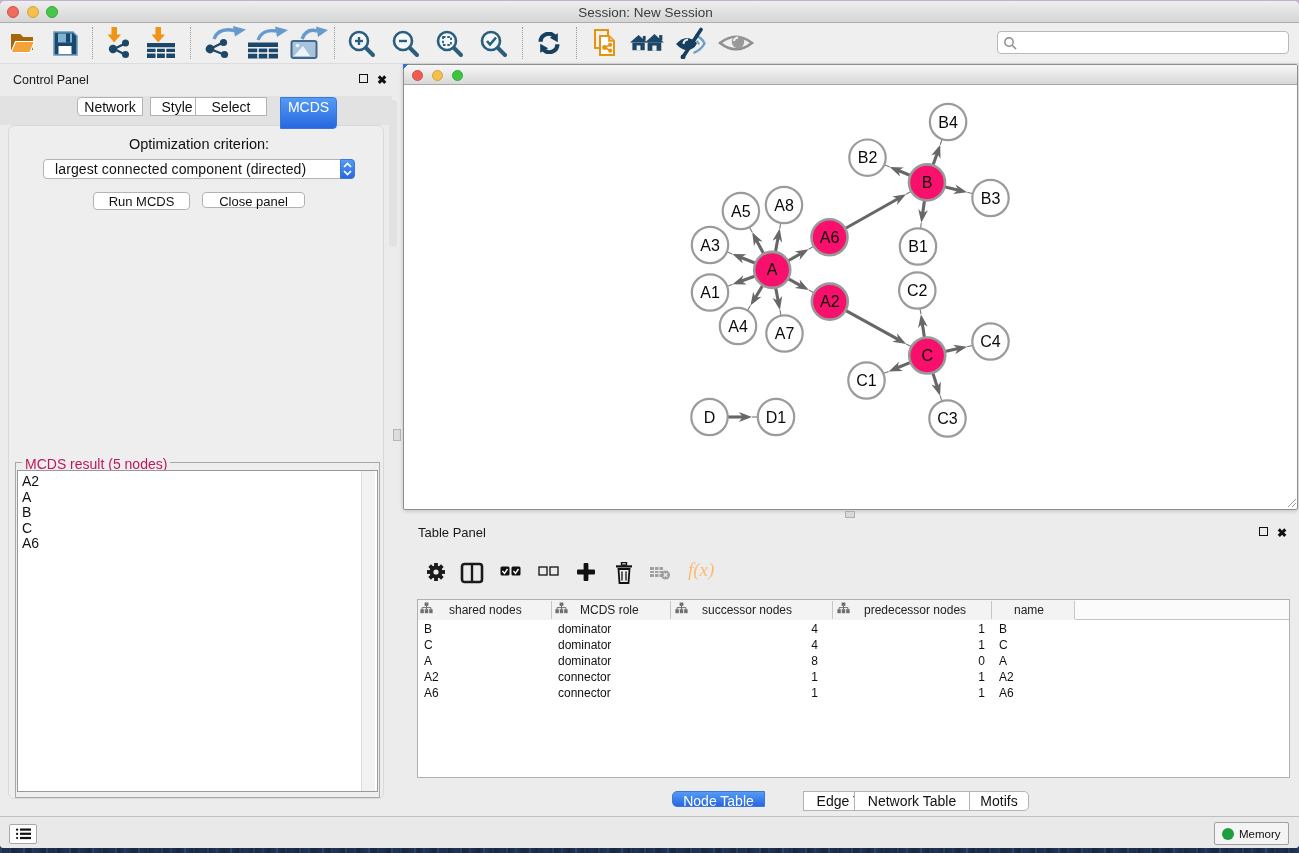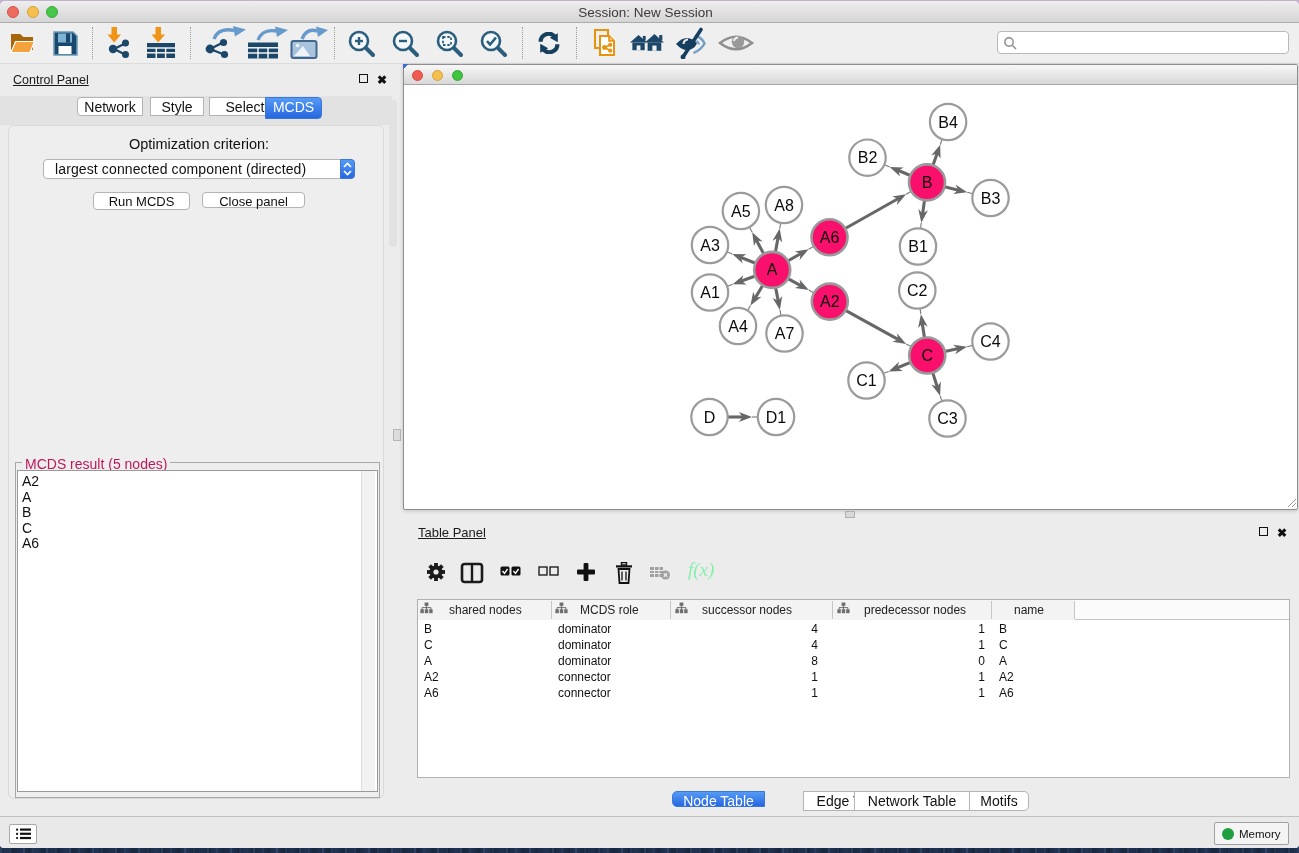--- a/index.html
+++ b/index.html
@@ -13,21 +13,21 @@
 .appwin { left:0; top:1px; width:1299px; height:847px; background:#ececec;
   border-radius:5px 5px 4px 4px; }
 .titlebar { left:0; top:0; width:1299px; height:22px;
   background:linear-gradient(#eeeeee,#d5d5d5); border-bottom:1px solid #acacac;
   border-radius:5px 5px 0 0; }
 .tl { width:12px; height:12px; border-radius:50%; top:6px; }
 .title { width:100%; text-align:center; top:4px; font-size:13.5px; color:#3c3c3c; }
 .toolbar { left:0; top:23px; width:1299px; height:41px; background:#efefef; border-bottom:1px solid #dcdcdc; }
 .search { left:997px; top:31px; width:292px; height:23px; background:#fff;
   border:1px solid #b9b9b9; border-radius:4px; }
-.panel-title { font-size:13px; color:#1a1a1a;text-decoration:underline; }
+.panel-title { font-size:13px; color:#1a1a1a; }
 .float-btn { width:9px; height:9px; border:1.5px solid #111; }
 .xbtn { font-size:12px; font-weight:bold; color:#111; line-height:10px; }
 .seg { position:absolute; border:1px solid #b3b3b3; background:#fff; text-align:center;
   font-size:14px; color:#111; }
 .seg.sel { background:linear-gradient(#559bf5,#2767e0); color:#fff; border-color:#3a77d8; }
 .btn { position:absolute; background:#fff; border:1px solid #b3b3b3; border-radius:4px;
   text-align:center; font-size:13px; color:#111; }
 .cell { position:absolute; font-size:12px; color:#111; white-space:nowrap; }
 .hdrtxt { position:absolute; font-size:12px; color:#222; white-space:nowrap; }
 </style></head><body>
@@ -187,22 +187,22 @@
 
 <div class="abs panel-title" style="left:13px;top:73px;font-size:12.5px">Control Panel</div>
 <div class="abs float-btn" style="left:359px;top:74px"></div>
 <div class="abs xbtn" style="left:377px;top:75px">✖</div>
 
 <div class="abs" style="left:0px;top:96px;width:392px;height:29px;background:#e2e2e2"></div>
 <div class="abs" style="left:8px;top:125px;width:376px;height:674px;background:#eeeeee;border:1px solid #d9d9d9;border-radius:6px"></div>
 
 <div class="seg" style="left:77px;top:97px;width:66px;height:19px;line-height:18px;border-radius:4px 0 0 4px">Network</div>
 <div class="seg" style="left:150px;top:97px;width:54px;height:19px;line-height:18px">Style</div>
-<div class="seg" style="left:209px;top:97px;width:72px;height:19px;line-height:18px">Select</div>
-<div class="seg sel" style="left:265px;top:97px;width:57px;height:22px;line-height:18px;border-radius:0 4px 4px 0">MCDS</div>
+<div class="seg" style="left:195px;top:97px;width:72px;height:19px;line-height:18px">Select</div>
+<div class="seg sel" style="left:280px;top:97px;width:57px;height:32px;line-height:18px;border-radius:0 4px 4px 0">MCDS</div>
 
 <div class="abs" style="left:3px;top:136px;width:392px;text-align:center;font-size:14.5px;color:#111">Optimization criterion:</div>
 <div class="abs" style="left:43px;top:159px;width:312px;height:20px;background:#fff;border:1px solid #b3b3b3;border-radius:4px"></div>
 <div class="abs" style="left:55px;top:161px;font-size:14px;letter-spacing:0.12px;color:#111">largest connected component (directed)</div>
 <div class="abs" style="left:340px;top:159px;width:15px;height:20px;background:linear-gradient(#559bf5,#2767e0);border:1px solid #3a77d8;border-radius:0 4px 4px 0"></div>
 <svg class="abs" style="left:341px;top:161px" width="13" height="16" viewBox="0 0 13 16">
 <path d="M3,6 L6.5,2.5 L10,6" fill="none" stroke="#fff" stroke-width="1.7"></path>
 <path d="M3,10 L6.5,13.5 L10,10" fill="none" stroke="#fff" stroke-width="1.7"></path>
     </svg>
 <div class="btn" style="left:93px;top:192px;width:97px;height:18px;line-height:17px">Run MCDS</div>
@@ -387,21 +387,21 @@
       <rect x="1" y="3" width="13" height="10" fill="#a0a0a0"></rect>
       <g stroke="#ececec" stroke-width="1">
         <line x1="1" y1="6.5" x2="14" y2="6.5"></line>
         <line x1="1" y1="9.5" x2="14" y2="9.5"></line>
         <line x1="5.5" y1="3" x2="5.5" y2="13"></line>
         <line x1="10" y1="3" x2="10" y2="13"></line>
       </g>
       <circle cx="16.5" cy="11" r="4.5" fill="#a0a0a0"></circle>
       <path d="M14.8,9.3 l3.4,3.4 M18.2,9.3 l-3.4,3.4" stroke="#ececec" stroke-width="1.3"></path>
     </svg>
-<div class="abs" style="left:688px;top:559px;font-family:'Liberation Serif',serif;font-style:italic;font-size:19px;color:#86efac">f(x)</div>
+<div class="abs" style="left:688px;top:559px;font-family:'Liberation Serif',serif;font-style:italic;font-size:19px;color:#fdba74">f(x)</div>
 
 <div class="abs" style="left:417px;top:599px;width:873px;height:179px;background:#fff;border:1px solid #b0b0b0"></div>
 <div class="abs" style="left:418px;top:600px;width:871px;height:20px;background:#fbfbfb;border-bottom:1px solid #c6c6c6"></div>
 <div class="abs" style="left:418px;top:600px;width:657px;height:20px;background:#f3f3f3"></div>
 <svg style="position:absolute;left:420px;top:602px" width="13" height="12" viewBox="0 0 13 12">
       <g fill="#6e6e6e">
         <rect x="4.6" y="0.5" width="3.8" height="3.4"></rect>
         <rect x="0.4" y="7.2" width="3.4" height="4"></rect>
         <rect x="4.8" y="7.2" width="3.4" height="4"></rect>
         <rect x="9.2" y="7.2" width="3.4" height="4"></rect>

